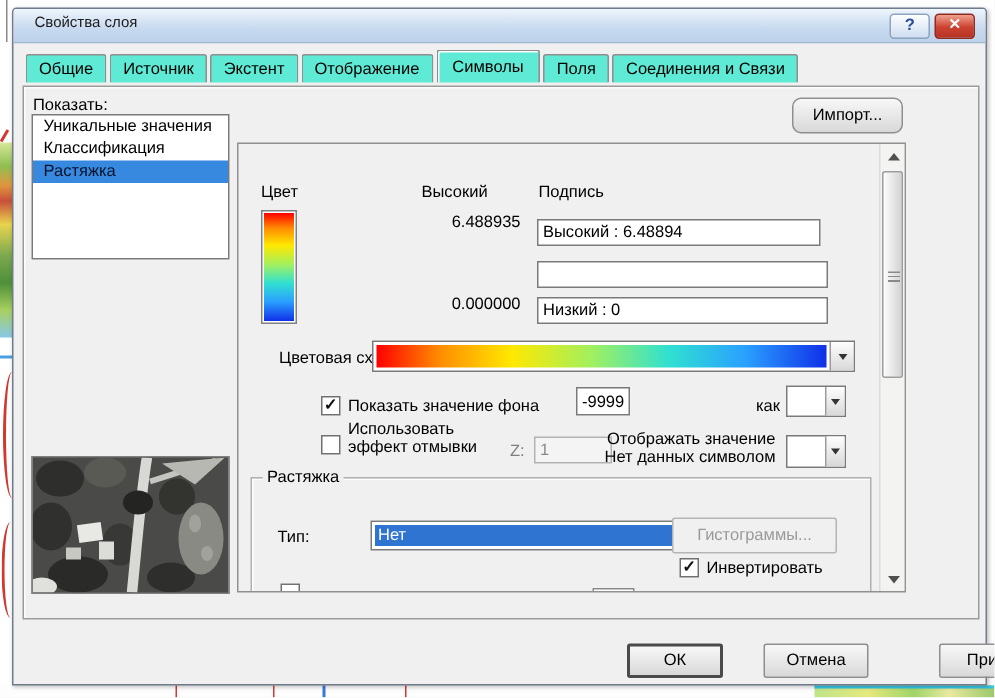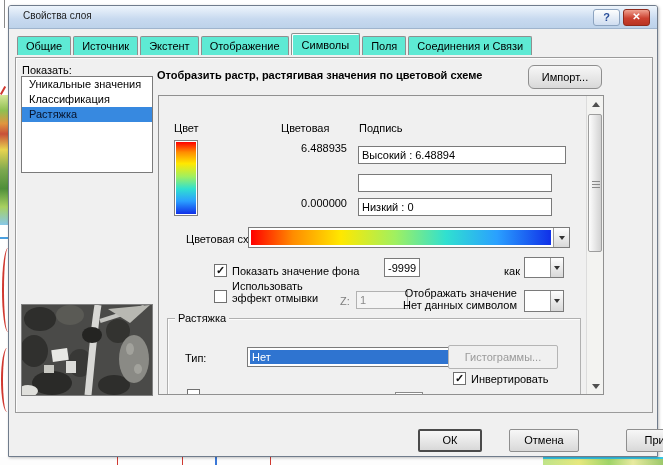--- a/index.html
+++ b/index.html
@@ -177,35 +177,34 @@
           <ellipse cx="108" cy="44" rx="4" ry="6" fill="#a2a29c"></ellipse>
           <ellipse cx="116" cy="64" rx="4" ry="5" fill="#a2a29c"></ellipse>
           <rect x="30" y="44" width="16" height="12" fill="#e8e8e4" transform="rotate(-8 38 50)"></rect>
           <rect x="44" y="56" width="10" height="12" fill="#dcdcd8"></rect>
           <rect x="22" y="60" width="10" height="8" fill="#c8c8c2"></rect>
           <ellipse cx="6" cy="86" rx="10" ry="6" fill="#e0e0dc"></ellipse>
           <ellipse cx="70" cy="30" rx="10" ry="8" fill="#242422"></ellipse>
         </svg>
       </div>
 
-      <div class="main-header">Отобразить растр, растягивая значения по цветовой схеме</div>
       <button class="btn btn-import">Импорт...</button>
 
       <div class="panel">
 
         <div class="lbl" style="left:15px; top:26px;">Цвет</div>
-        <div class="lbl" style="left:122px; top:26px;">Цветовая</div>
+        <div class="lbl" style="left:122px; top:26px;">Высокий</div>
         <div class="lbl" style="left:200px; top:26px;">Подпись</div>
 
         <div class="ramp">
             <div class="fill"></div>
           </div>
 
         <div class="val" style="left:108px; top:46px;">6.488935</div>
-        <input class="tinput" style="left: 199px; top: 50px; width: 208px; height: 18px;" value="Высокий : 6.48894">
+        <input class="tinput" style="left: 199px; top: 50px; width: 189px; height: 18px;" value="Высокий : 6.48894">
         <input class="tinput" style="left: 199px; top: 78px; width: 194px; height: 18px;" value="">
         <div class="val" style="left:108px; top:101px;">0.000000</div>
         <input class="tinput" style="left: 199px; top: 102px; width: 194px; height: 18px;" value="Низкий : 0">
 
         <div class="lbl" style="left:27px; top:137px;">Цветовая схема:</div>
         <div class="combo" style="left:89px; top:131px; width:322px; height:21px;">
           <div class="gradfill"></div>
           <div class="arrowbtn">
               <div class="tri-down"></div>
             </div>

